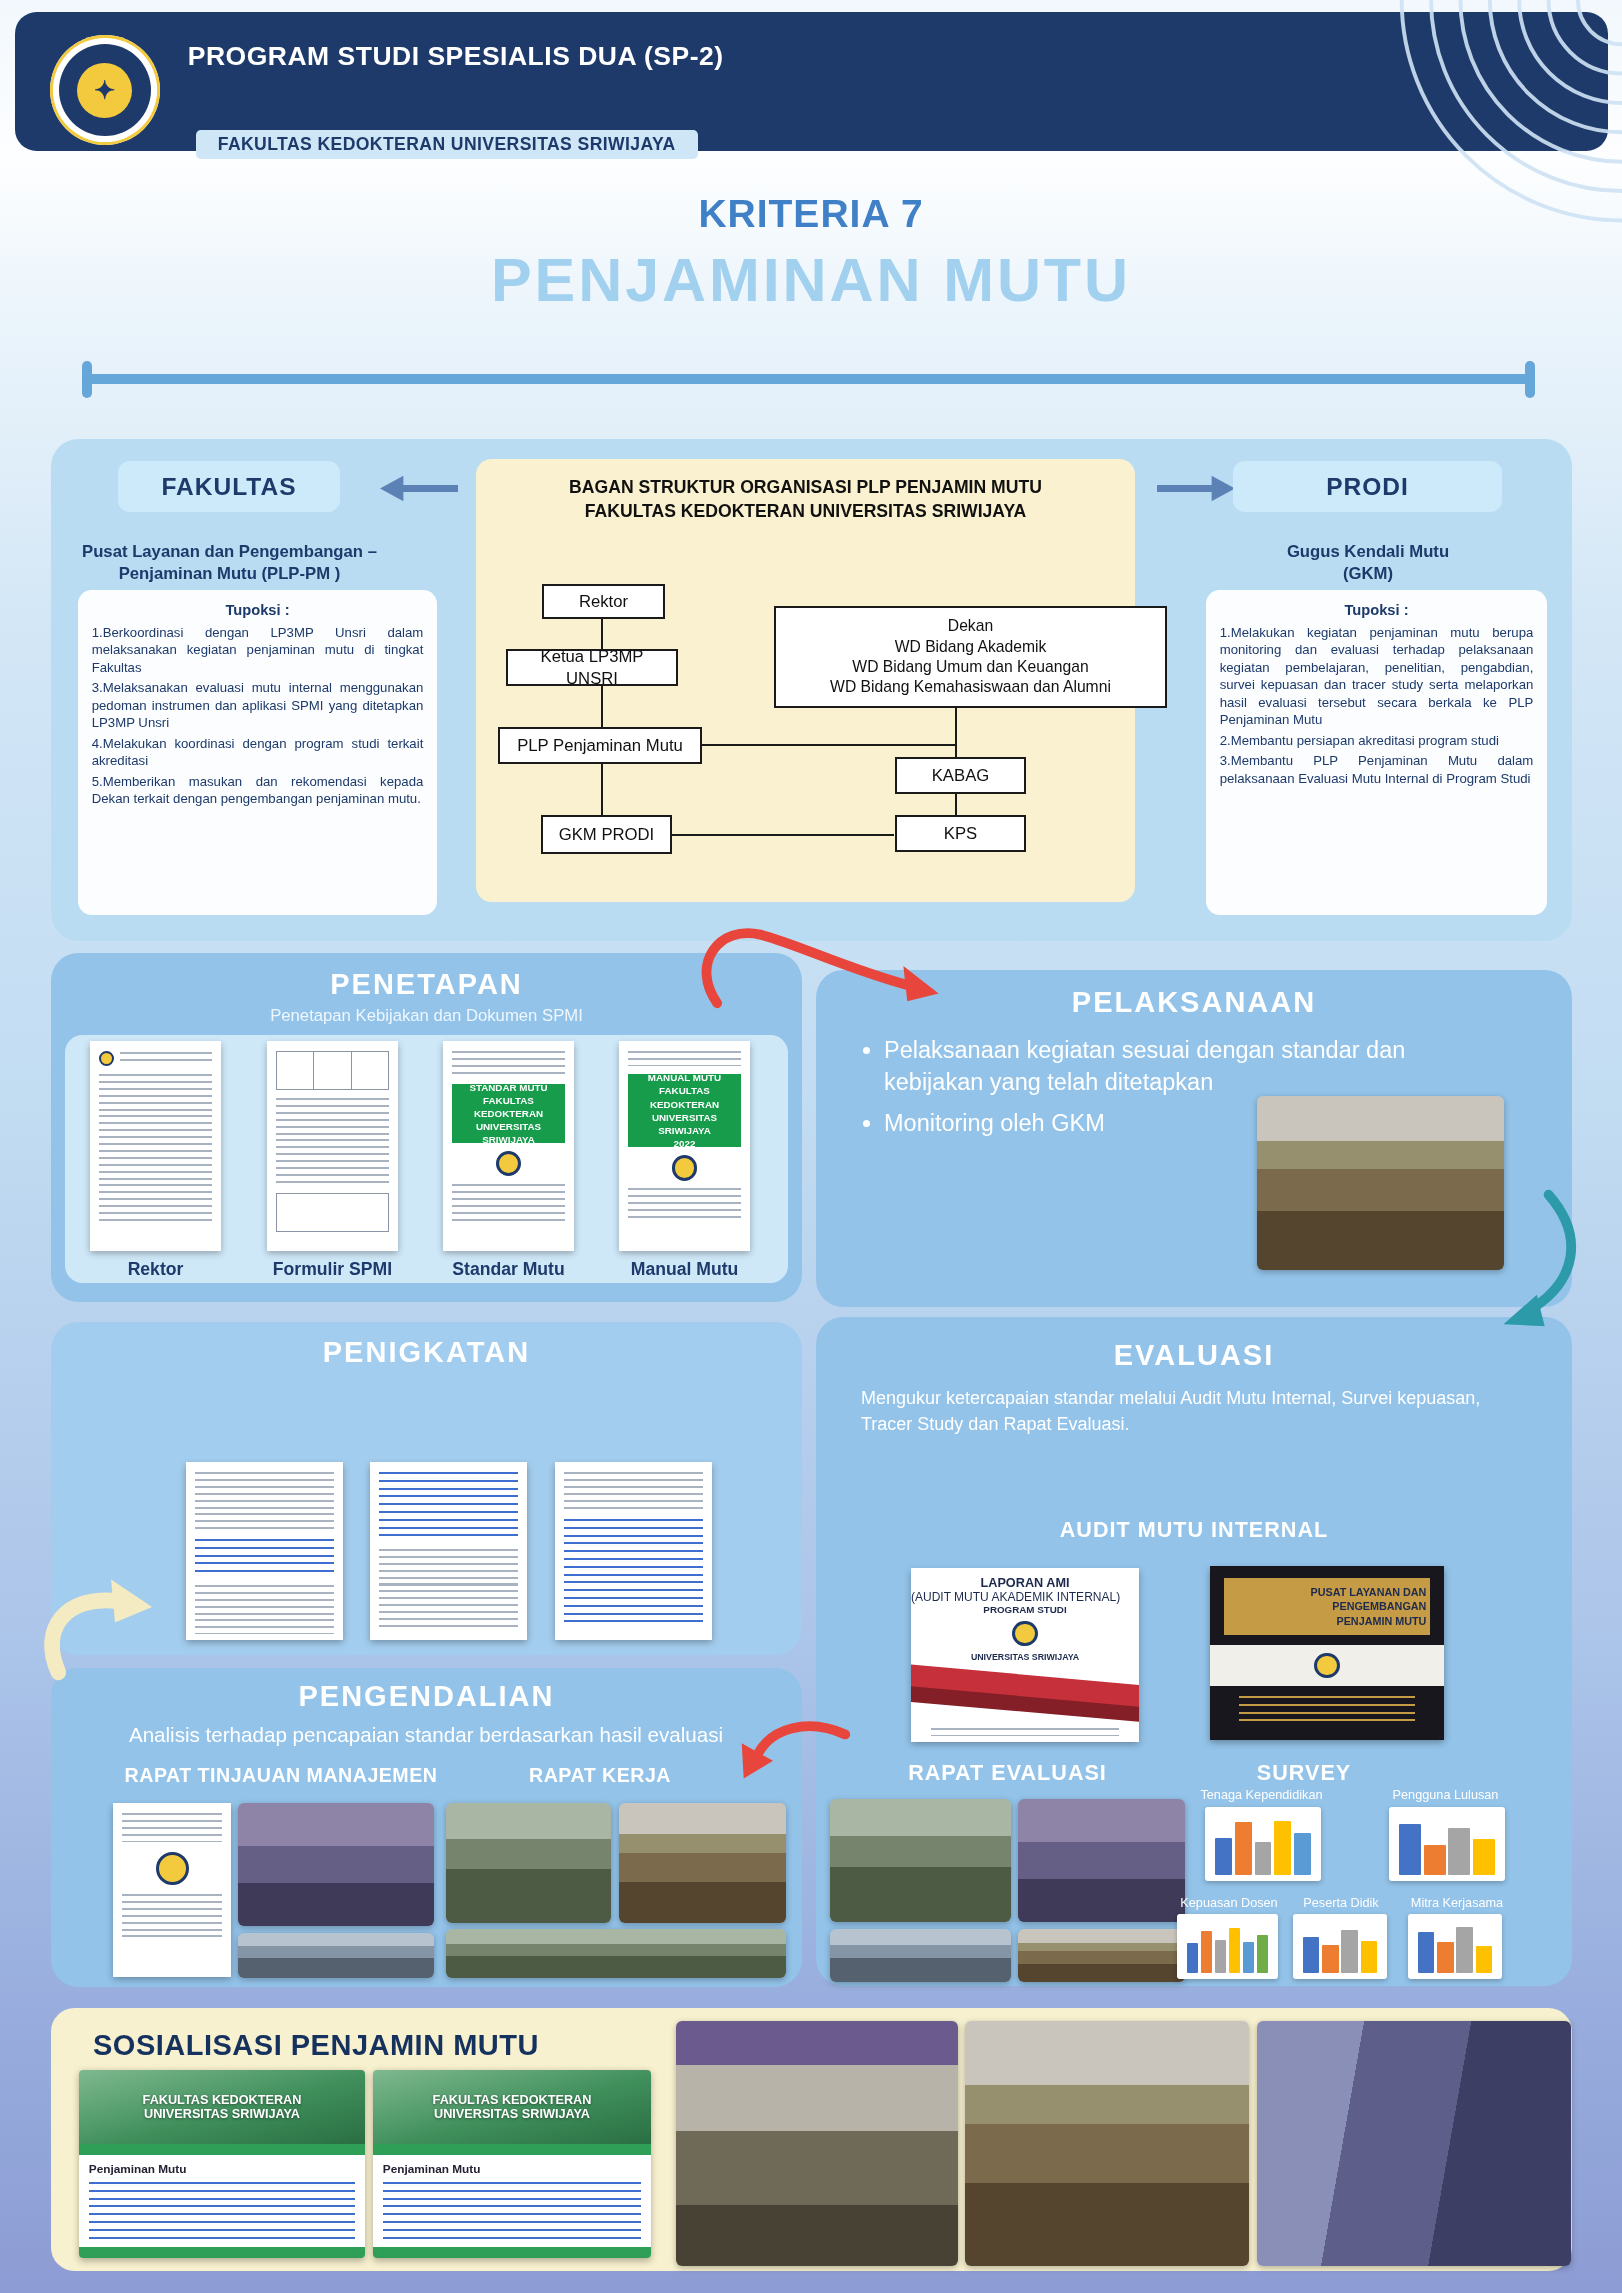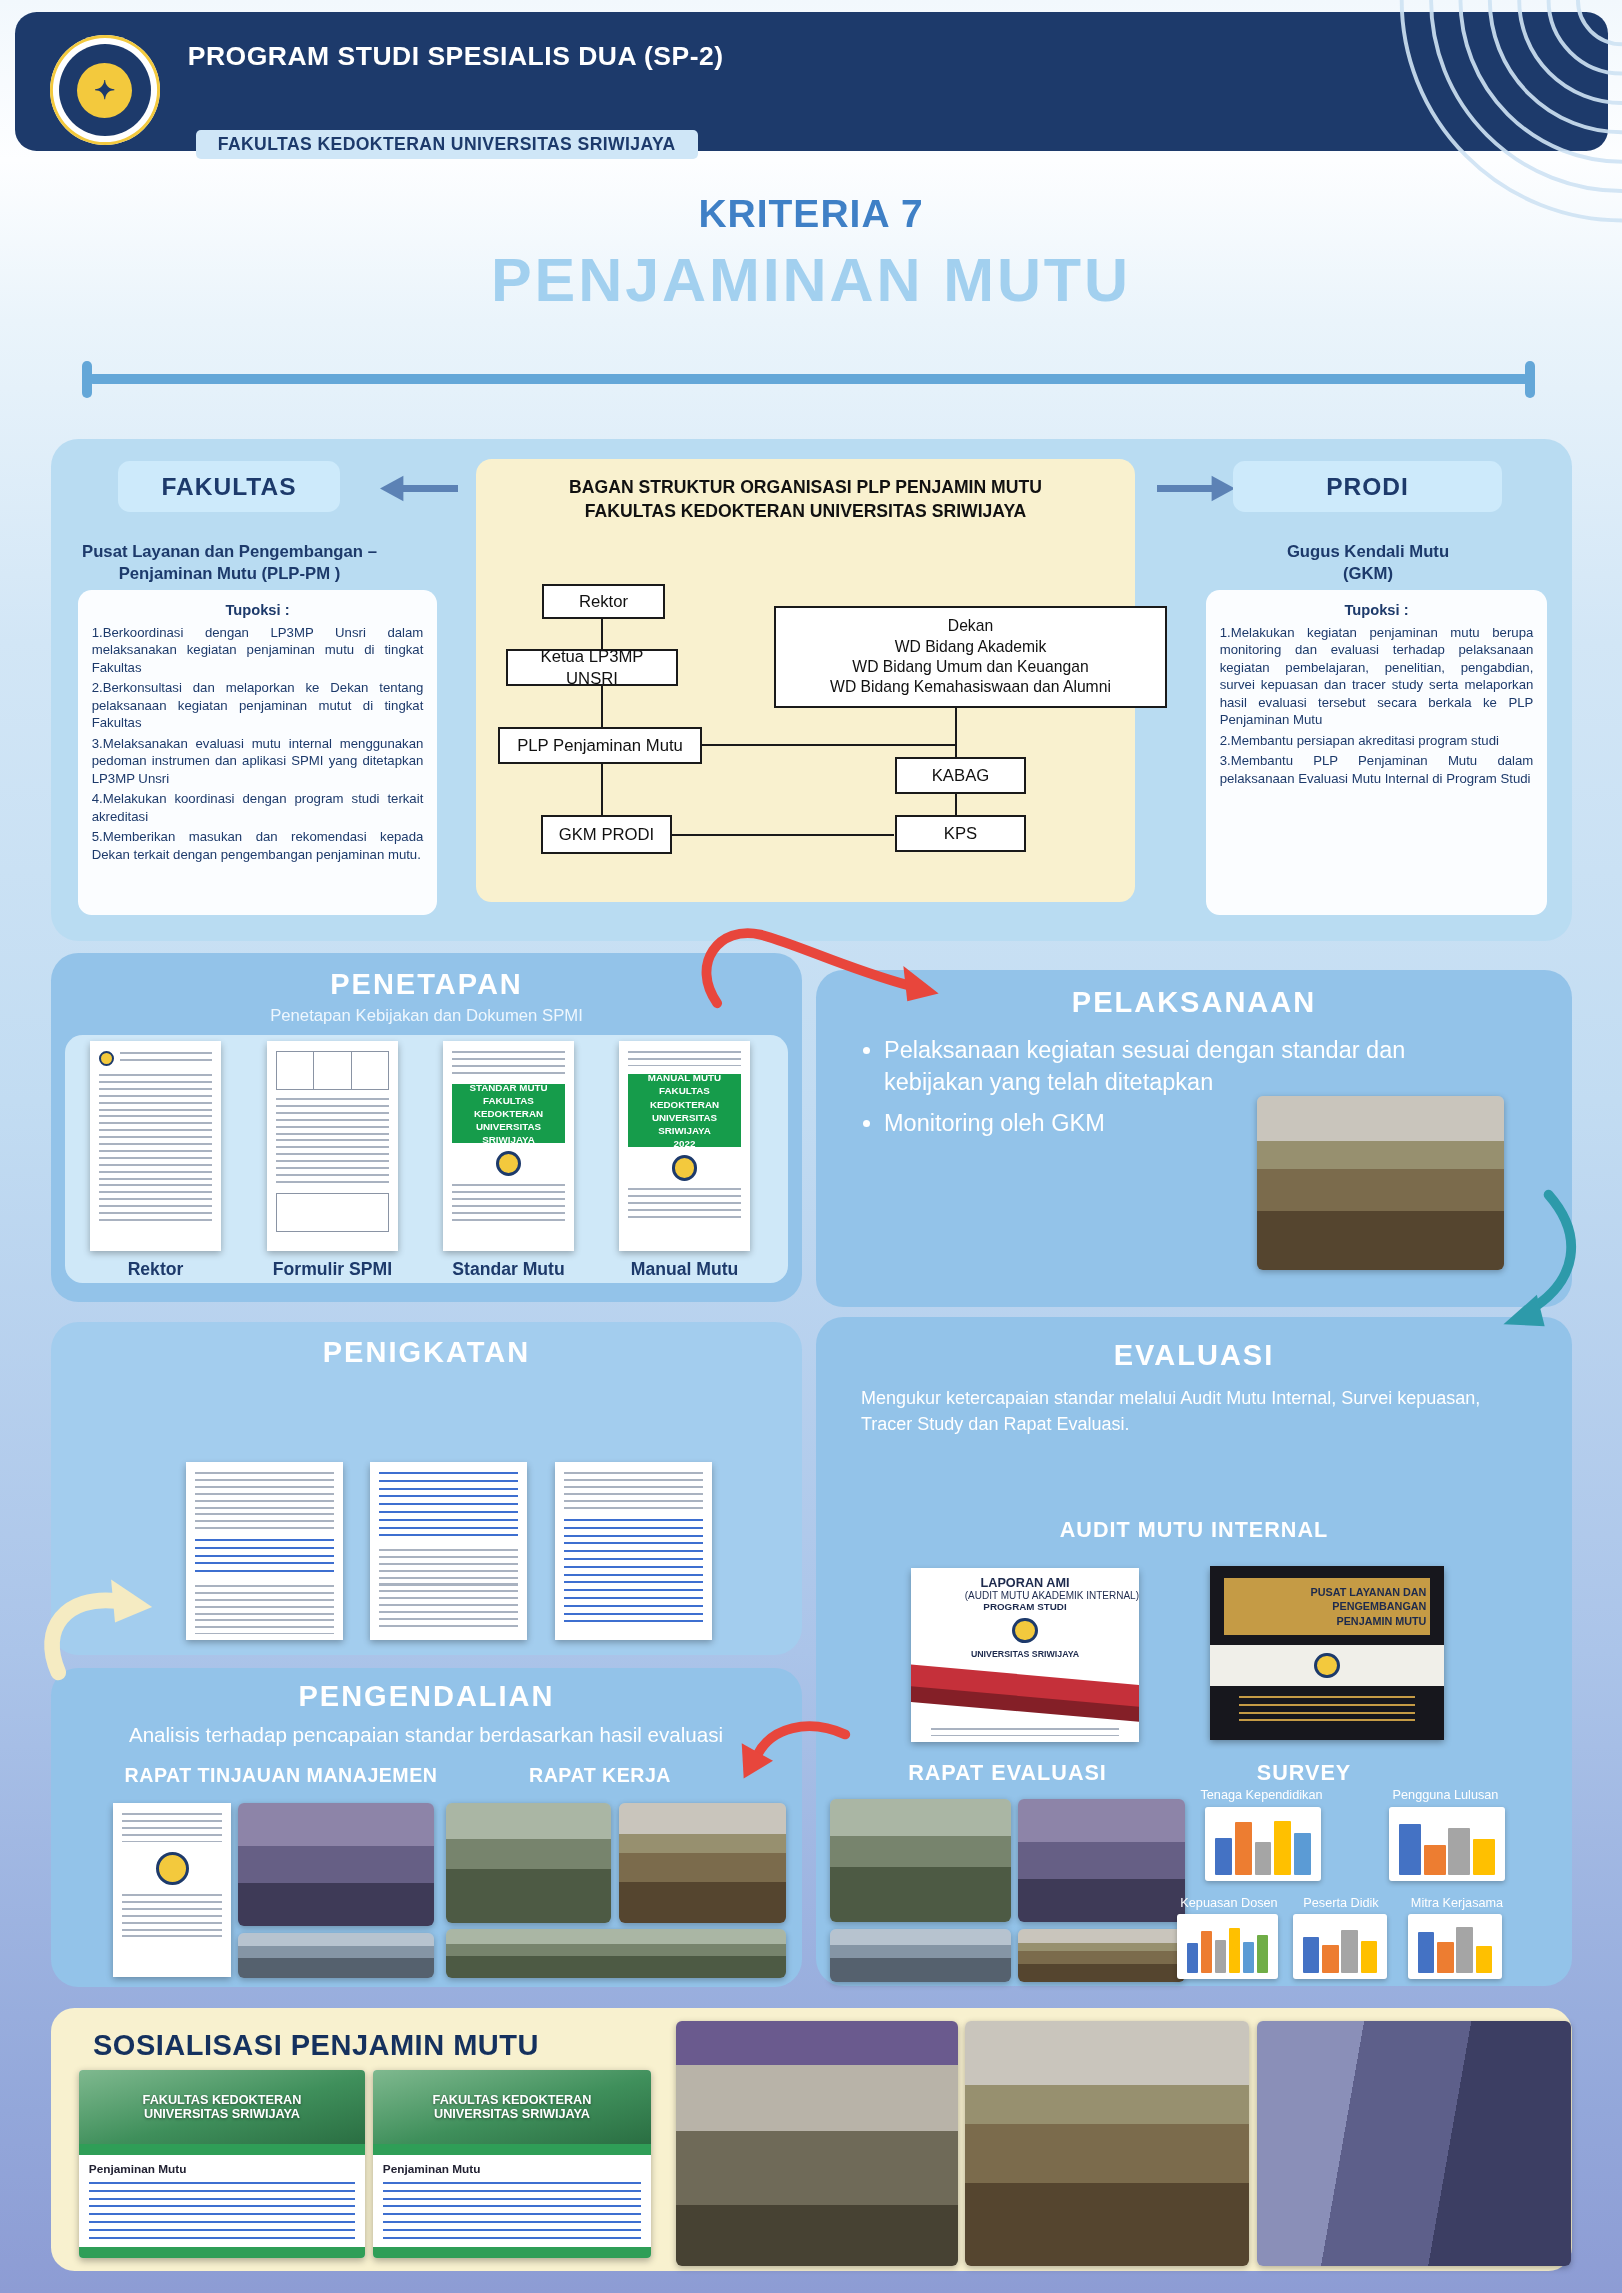--- a/index.html
+++ b/index.html
@@ -85,21 +85,21 @@
   .wh-text{color:#fff;font-weight:bold;font-size:12.7px;text-align:center;white-space:pre-line;text-shadow:0 1px 2.9px rgba(0,0,0,.45)}
   .web-band{height:11.8px;background:#2f9e57}
   .web-body{flex:1;padding:7.8px 9.8px}
   .web-title{font-size:11.8px;font-weight:bold;color:#223;margin-bottom:5.9px}
   .web-links{height:57px}
   .web-footer{height:11.8px;background:#2f9e57}
 
   
   #ami-doc{left:911px;top:1568px;width:228px;height:174px;background:#fff;box-shadow:0 2.9px 6.9px rgba(0,0,0,.3);z-index:2;overflow:hidden}
   .ami-t1{font-size:12.7px;font-weight:bold;color:#1d2a4d;text-align:center;margin-top:7.8px}
-  .ami-t2{font-size:10px;color:#1d2a4d;text-align:right}
+  .ami-t2{font-size:12px;color:#1d2a4d;text-align:left}
   .ami-t3{font-size:9.8px;font-weight:bold;color:#1d2a4d;text-align:center}
   .ami-t4{font-size:8.8px;font-weight:bold;color:#1d2a4d;text-align:center}
   .ami-band1{position:absolute;left:0;right:0;top:52%;height:34%;background:#c5303a;clip-path:polygon(0 10%,100% 45%,100% 100%,0 55%)}
   .ami-band2{position:absolute;left:0;right:0;top:56%;height:34%;background:#841f27;clip-path:polygon(0 35%,100% 70%,100% 95%,0 62%)}
   #plp-doc{left:1210px;top:1566px;width:234px;height:174px;background:#17171d;box-shadow:0 2.9px 6.9px rgba(0,0,0,.35);z-index:2;overflow:hidden}
   .plp-band{margin:11.8px 13.7px 0;background:#c59b45;padding:6.9px 3.9px;text-align:right;color:#1d2a4d;font-weight:bold;font-size:10.8px;line-height:1.35}
   .plp-mid{margin-top:9.8px;background:#f0efe9;padding:3.9px 0}
   .plp-lines{margin:9.8px 29px 0;height:25.5px;background:repeating-linear-gradient(180deg,#c59b45 0 2px,transparent 2px 7.8px)}
 </style>
 </head>
@@ -138,21 +138,20 @@
   <div class="abs tbar" style="left:1525px;top:361px;width:9.8px;height:37px"></div>
 
   <div class="abs shell" id="section1"></div>
 
   <div class="abs pill" style="left:118px;top:461px;width:222px;height:51px">FAKULTAS</div>
   <div class="abs side-sub pre" style="left:63px;top:541px;width:333px">Pusat Layanan dan Pengembangan –
 Penjaminan Mutu (PLP-PM )</div>
   <div class="abs tup" style="left:78px;top:590px;width:359px;height:325px">
     <div class="tlabel b">Tupoksi :</div>
     <div class="titem">1.Berkoordinasi dengan LP3MP Unsri dalam melaksanakan kegiatan penjaminan mutu di tingkat Fakultas</div>
-    <div class="titem">2.Berkonsultasi dan melaporkan ke Dekan tentang pelaksanaan kegiatan penjaminan mutut di tingkat Fakultas</div>
     <div class="titem">3.Melaksanakan evaluasi mutu internal menggunakan pedoman instrumen dan aplikasi SPMI yang ditetapkan LP3MP Unsri</div>
     <div class="titem">4.Melakukan koordinasi dengan program studi terkait akreditasi</div>
     <div class="titem">5.Memberikan masukan dan rekomendasi kepada Dekan terkait dengan pengembangan penjaminan mutu.</div>
   </div>
 
   <svg class="abs" style="left:372px;top:469px;width:94px;height:39px" viewBox="0 0 96 40">
     <path d="M88,20 H28" stroke="#5c82b5" stroke-width="7" fill="none"></path>
       <polygon points="8,20 32,7 32,33" fill="#5c82b5"></polygon>
   </svg>
   <svg class="abs" style="left:1149px;top:469px;width:94px;height:39px" viewBox="0 0 96 40">

